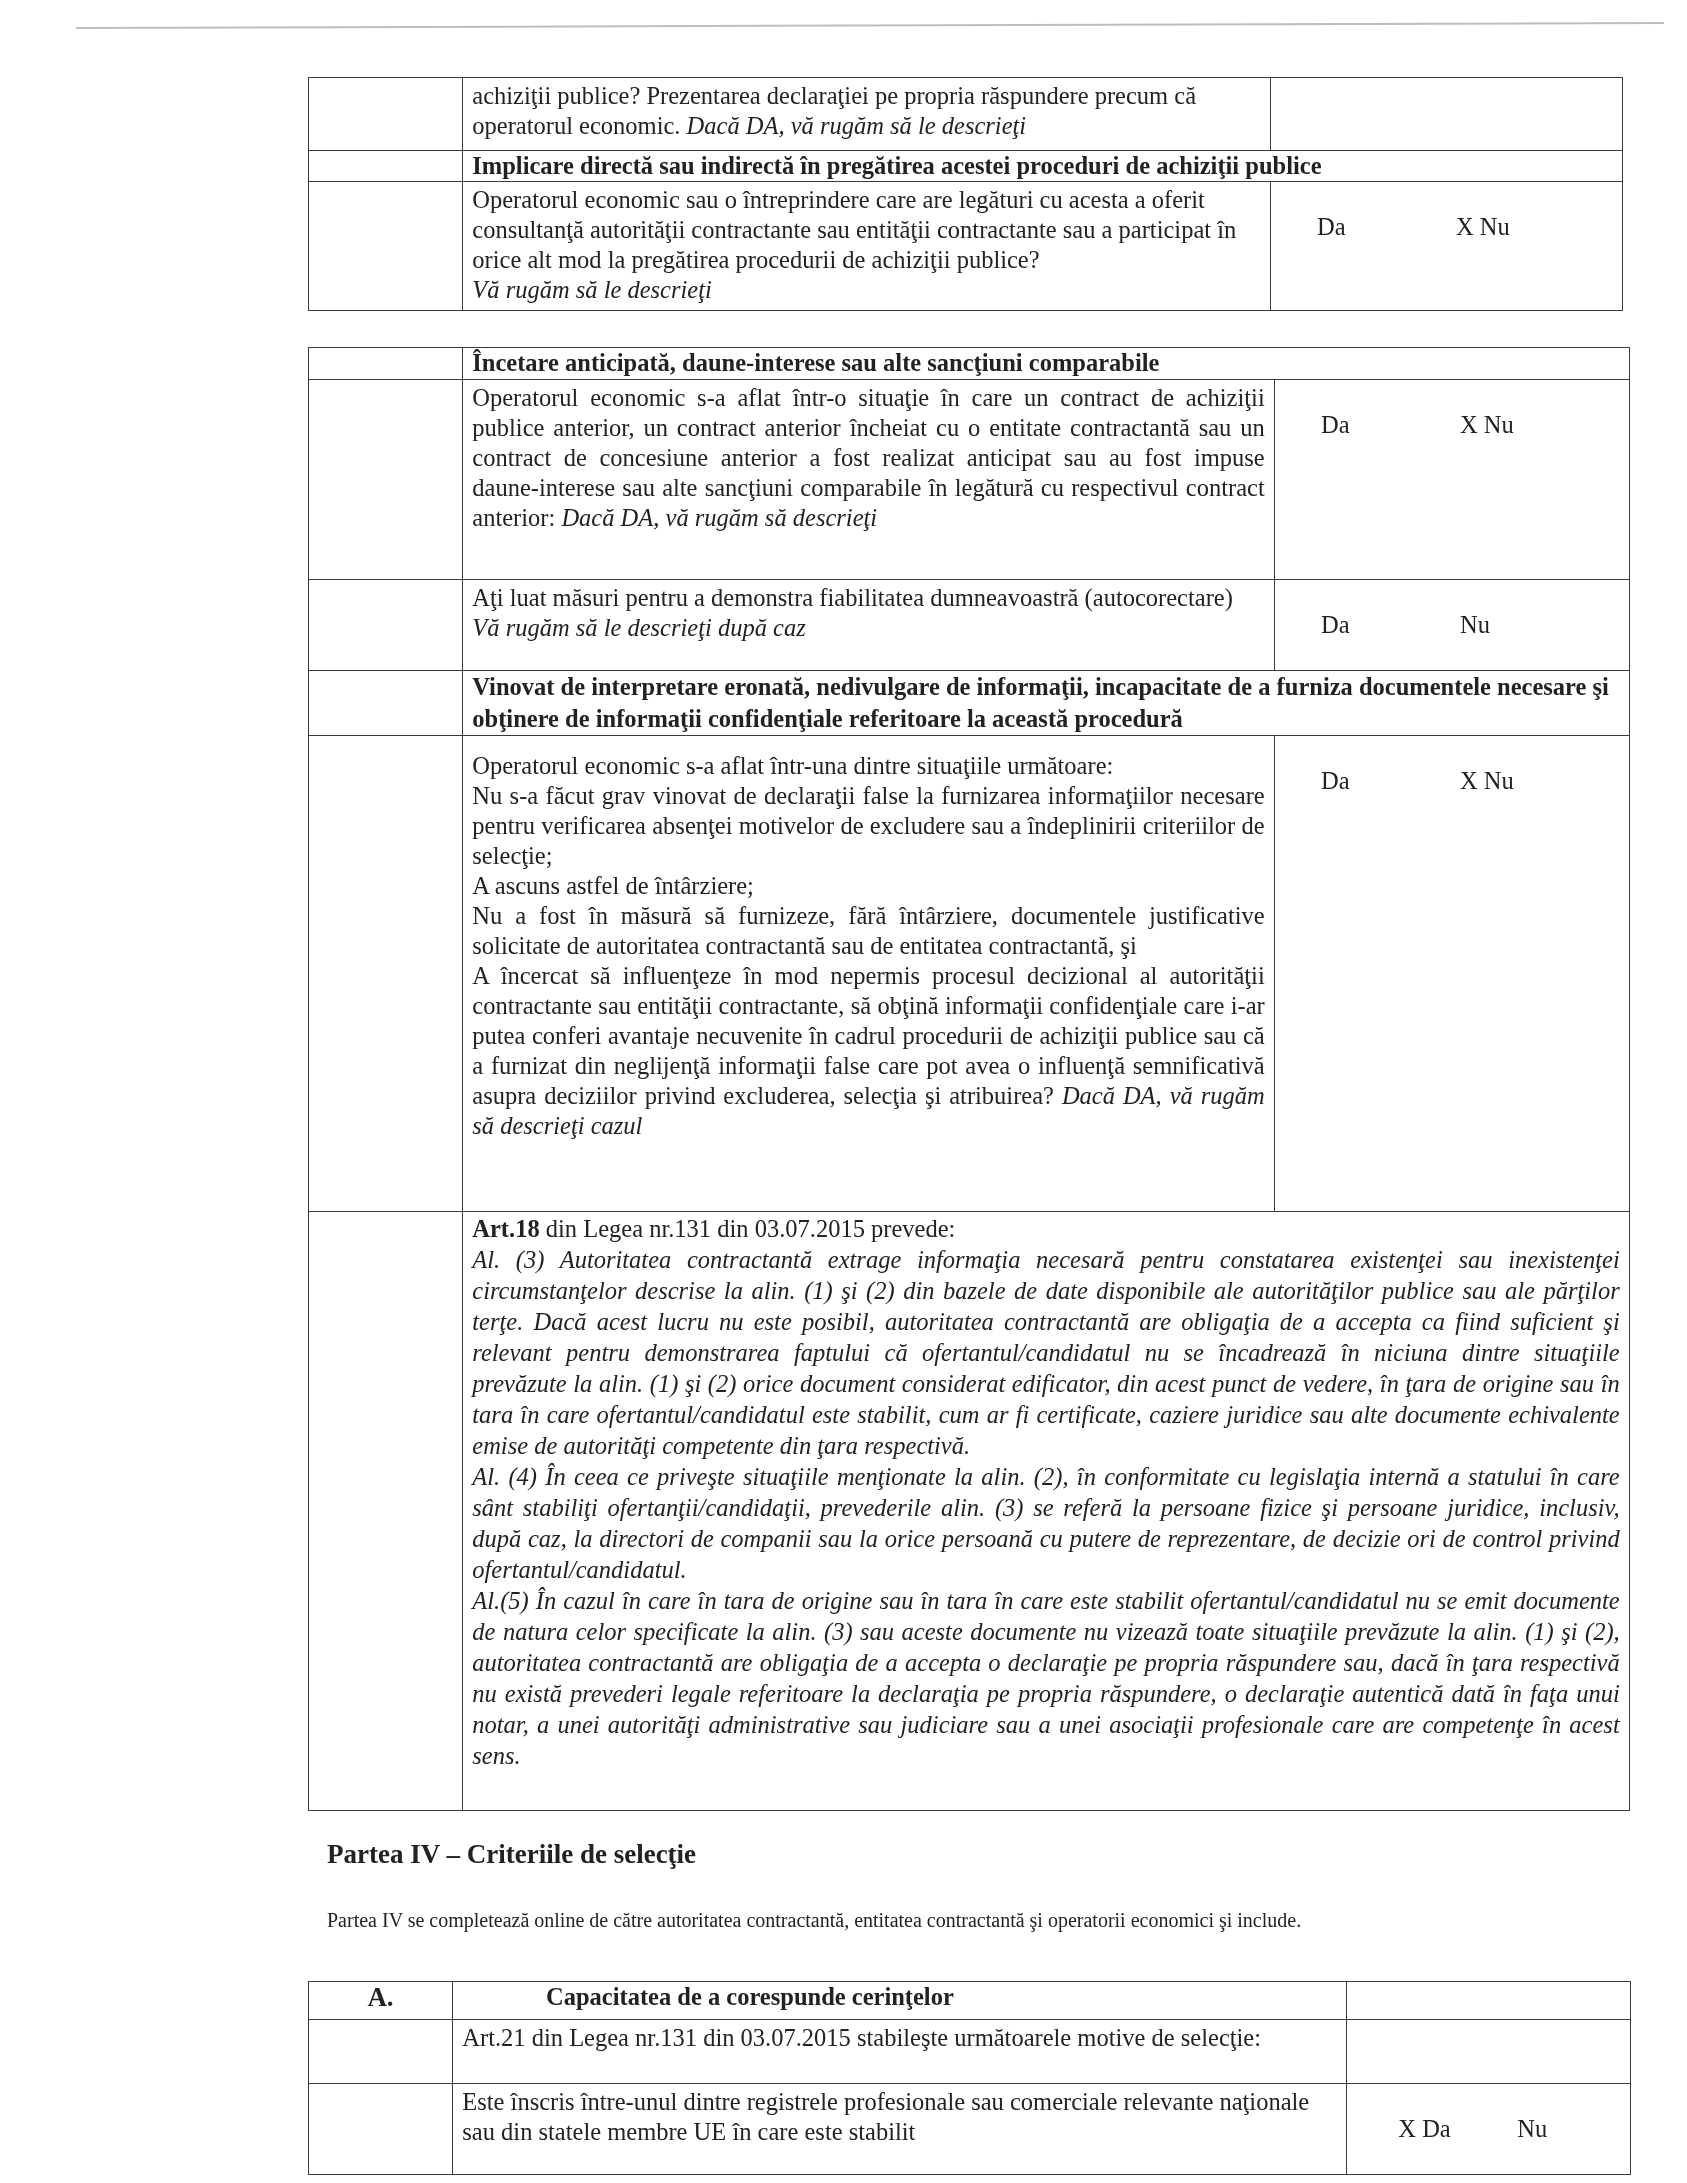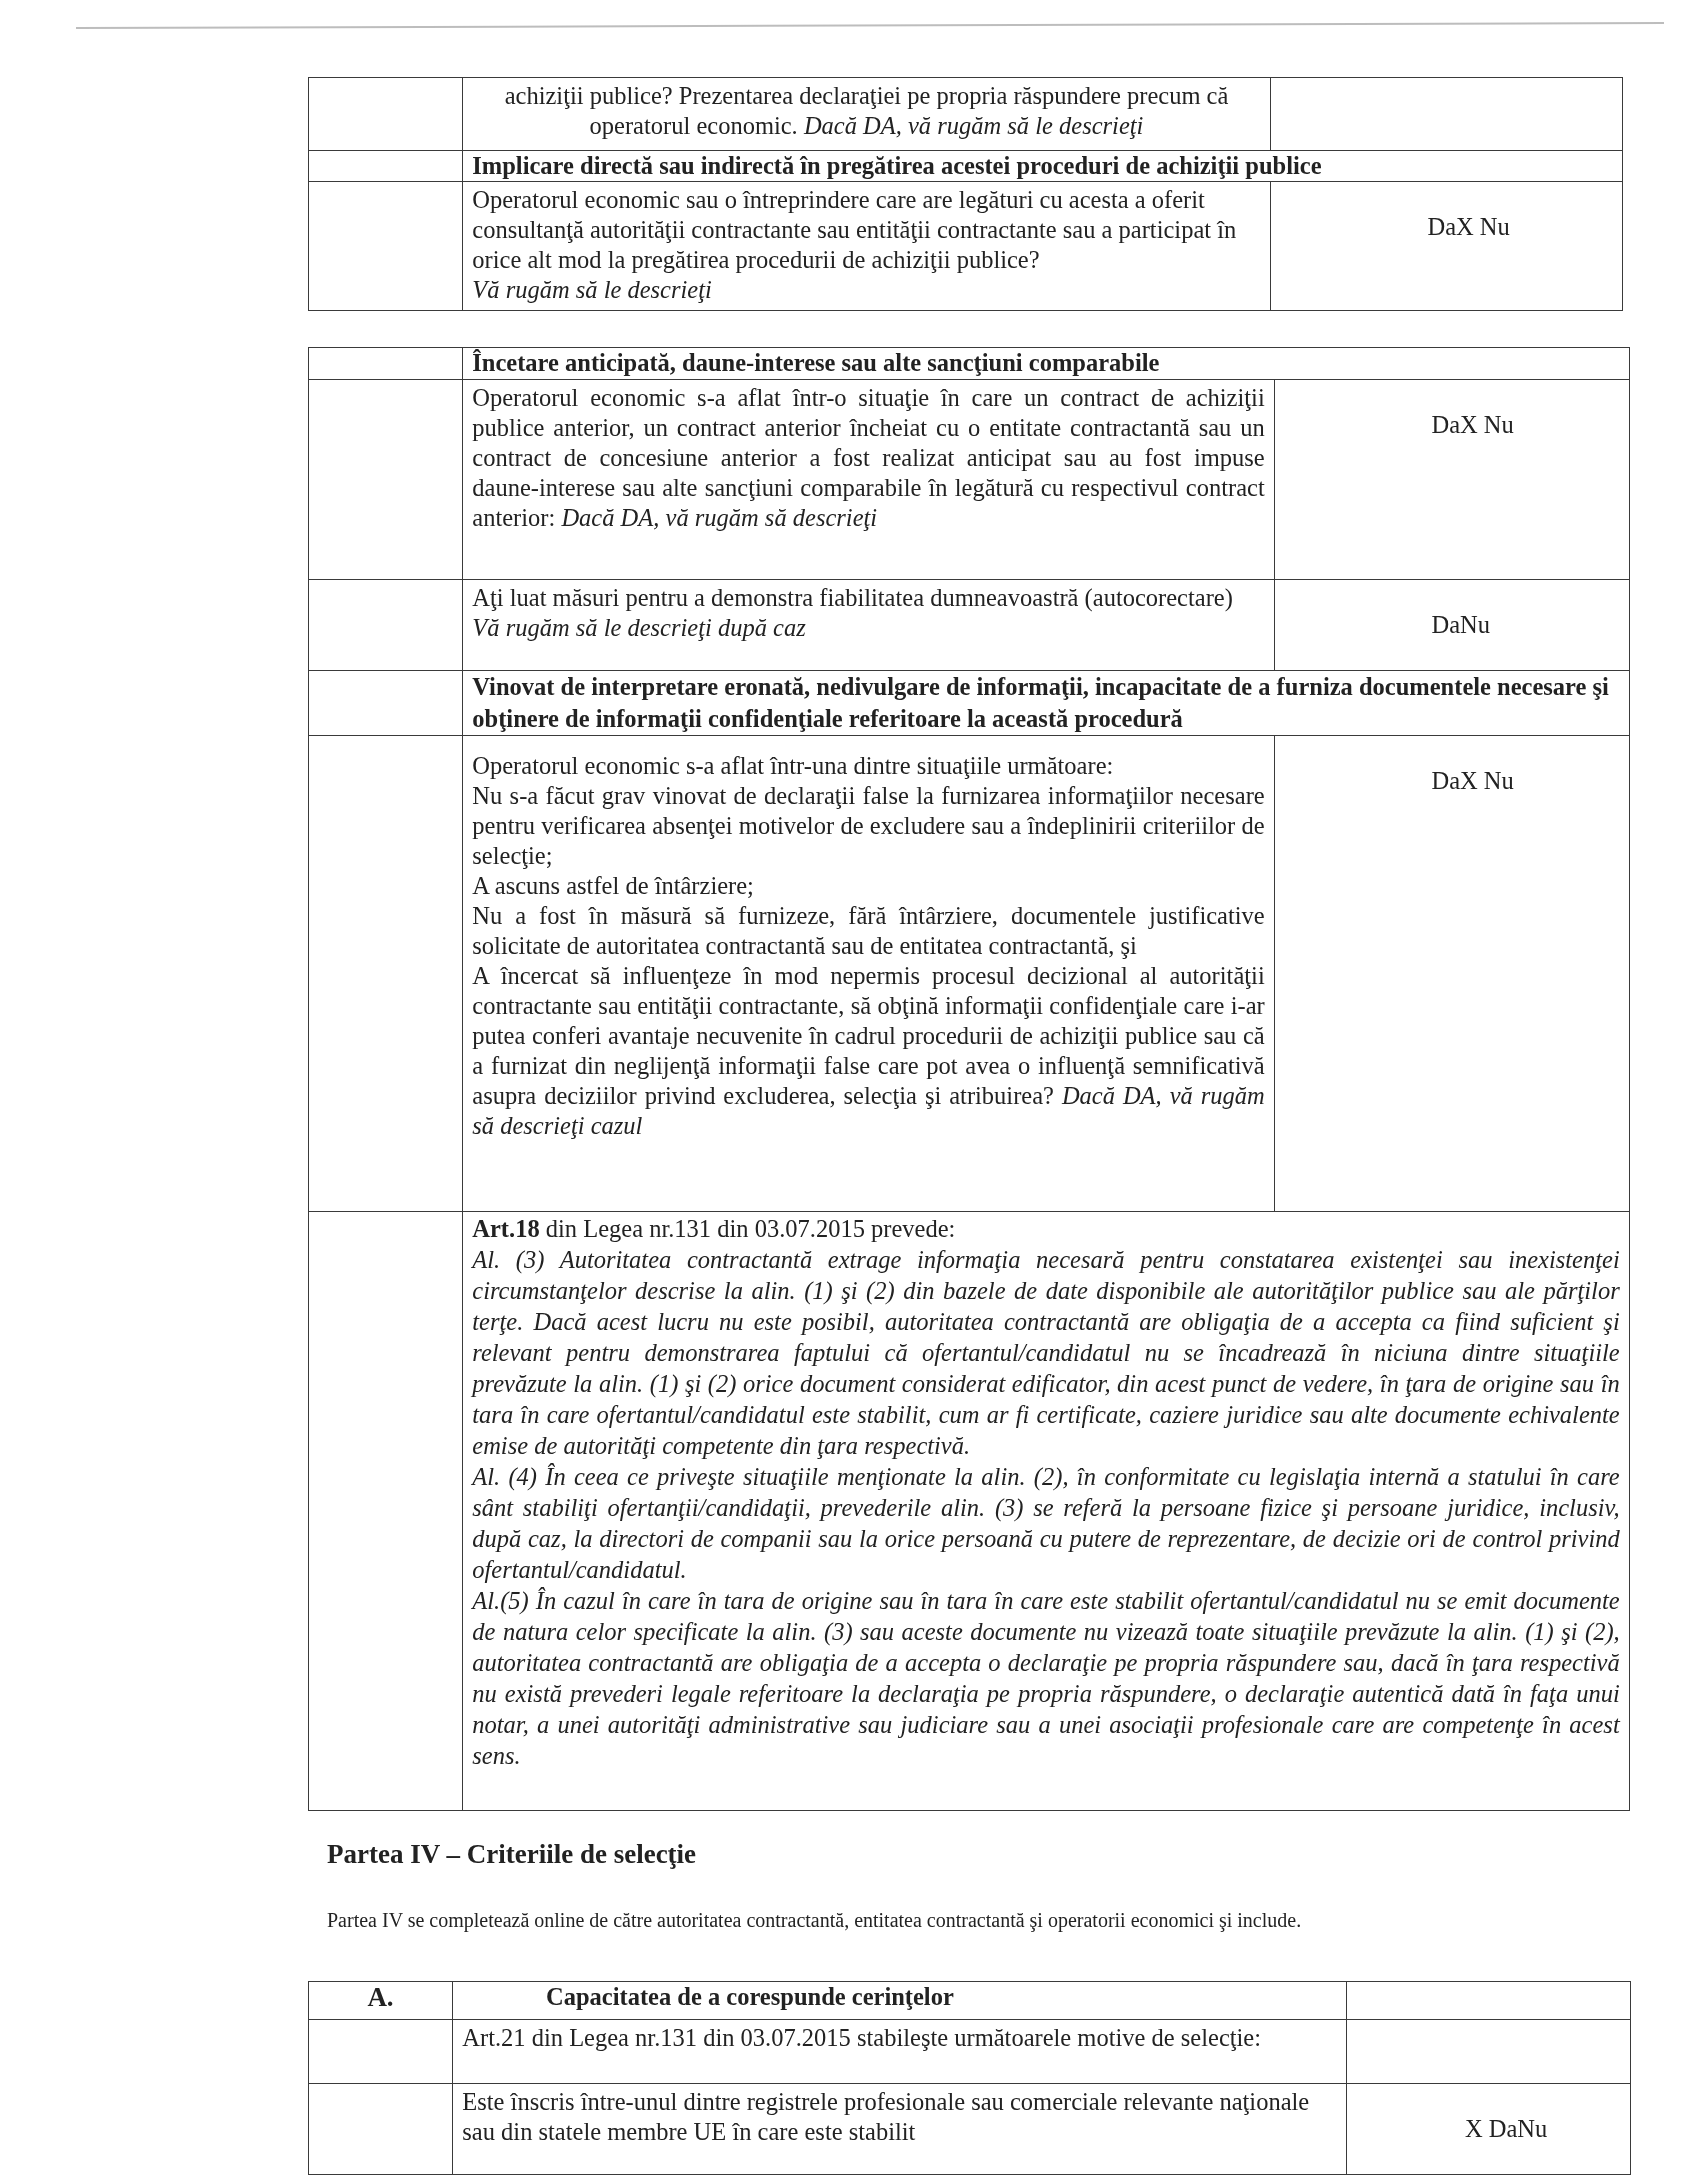--- a/index.html
+++ b/index.html
@@ -16,21 +16,21 @@
     position: absolute; border-collapse: collapse; table-layout: fixed;
   }
   table.doc td {
     border: 1.3px solid #3a3a3a; vertical-align: top; padding: 0 9.3px;
     font-size: 24.5px; line-height: 30px;
   }
   td.just { text-align: justify; }
   td.dn { vertical-align: middle; white-space: pre; padding-left: 14.6px; }
   .b { font-weight: bold; }
   .i { font-style: italic; }
-  .dn-da { width: 139px; display: inline-block; text-align: right; }
+  .dn-da { width: 139px; display: inline-block; }
   h2.part {
     position: absolute; left: 327px; top: 1839px; margin: 0;
     font-size: 27px; font-weight: bold;
   }
   p.intro {
     position: absolute; left: 327px; top: 1905px; width: 1287px; margin: 0;
     font-size: 20px; line-height: 31px; text-align: justify;
   }
   .center { text-align: center; }
 </style>
@@ -41,21 +41,21 @@
 
 <table class="doc" style="left:308px; top:77px; width:1315px;">
   <colgroup>
       <col style="width:154px">
       <col style="width:808px">
       <col style="width:352px">
     </colgroup>
   <tbody>
       <tr style="height:73px;">
     <td></td>
-    <td style="padding-top:2.6px;text-align:center;">
+    <td style="padding-top:2.6px;">
       <span>achiziţii publice? Prezentarea declaraţiei pe propria răspundere precum că operatorul economic. </span><span class="i">Dacă DA, vă rugăm să le descrieţi</span>
     </td>
     <td></td>
   </tr>
   <tr style="height:31px;">
     <td></td>
     <td colspan="2" class="b">Implicare directă sau indirectă în pregătirea acestei proceduri de achiziţii publice</td>
   </tr>
   <tr style="height:129px;">
     <td></td>

